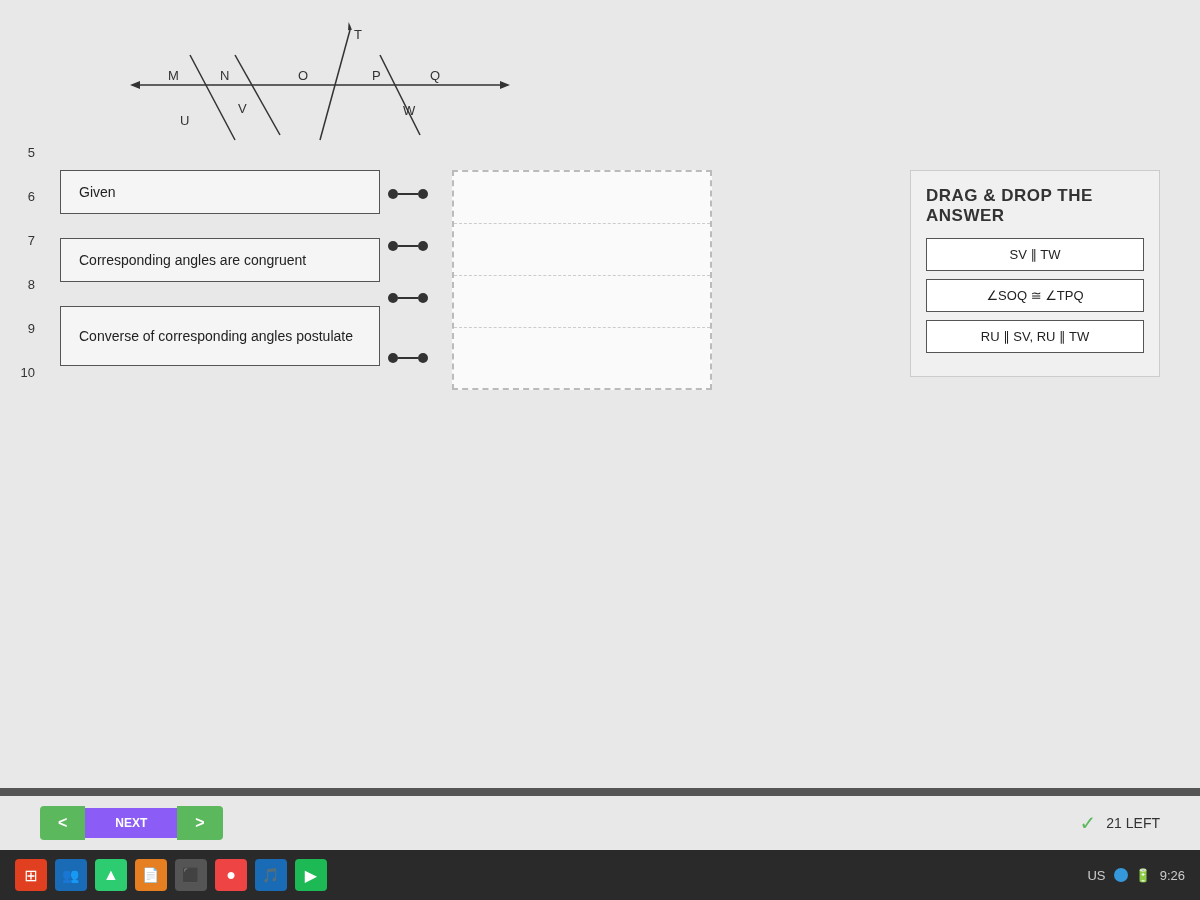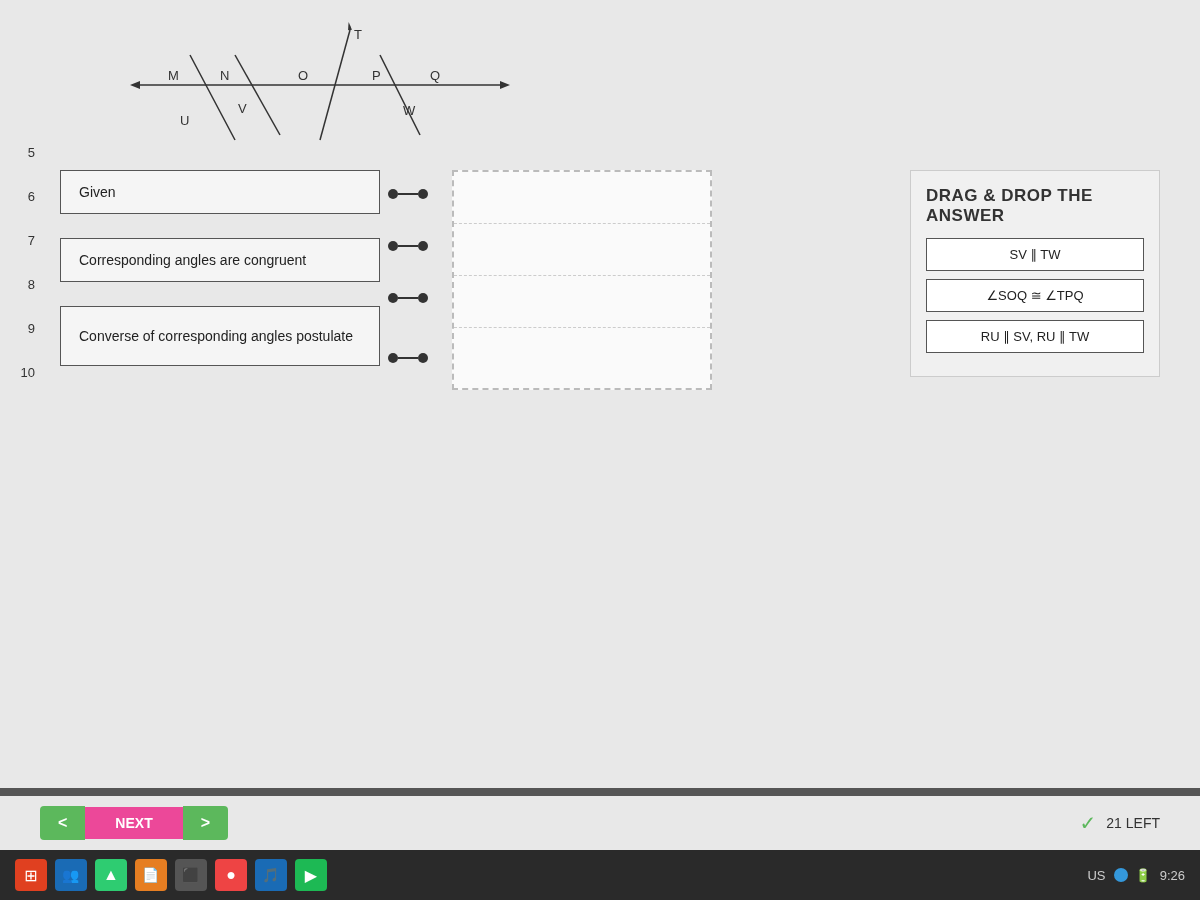--- a/index.html
+++ b/index.html
@@ -157,23 +157,23 @@
     .nav-btn-left {
       border-radius: 4px 0 0 4px;
     }
 
     .nav-btn-right {
       border-radius: 0 4px 4px 0;
     }
 
     .nav-btn-next {
       border-radius: 0;
-      background: #ec4899;
+      background: #8b5cf6;
       padding: 8px 30px;
-      font-size: 14px;
+      font-size: 12px;
     }
 
     .check-area {
       margin-left: auto;
       display: flex;
       align-items: center;
       gap: 10px;
     }
 
     .check-icon {

